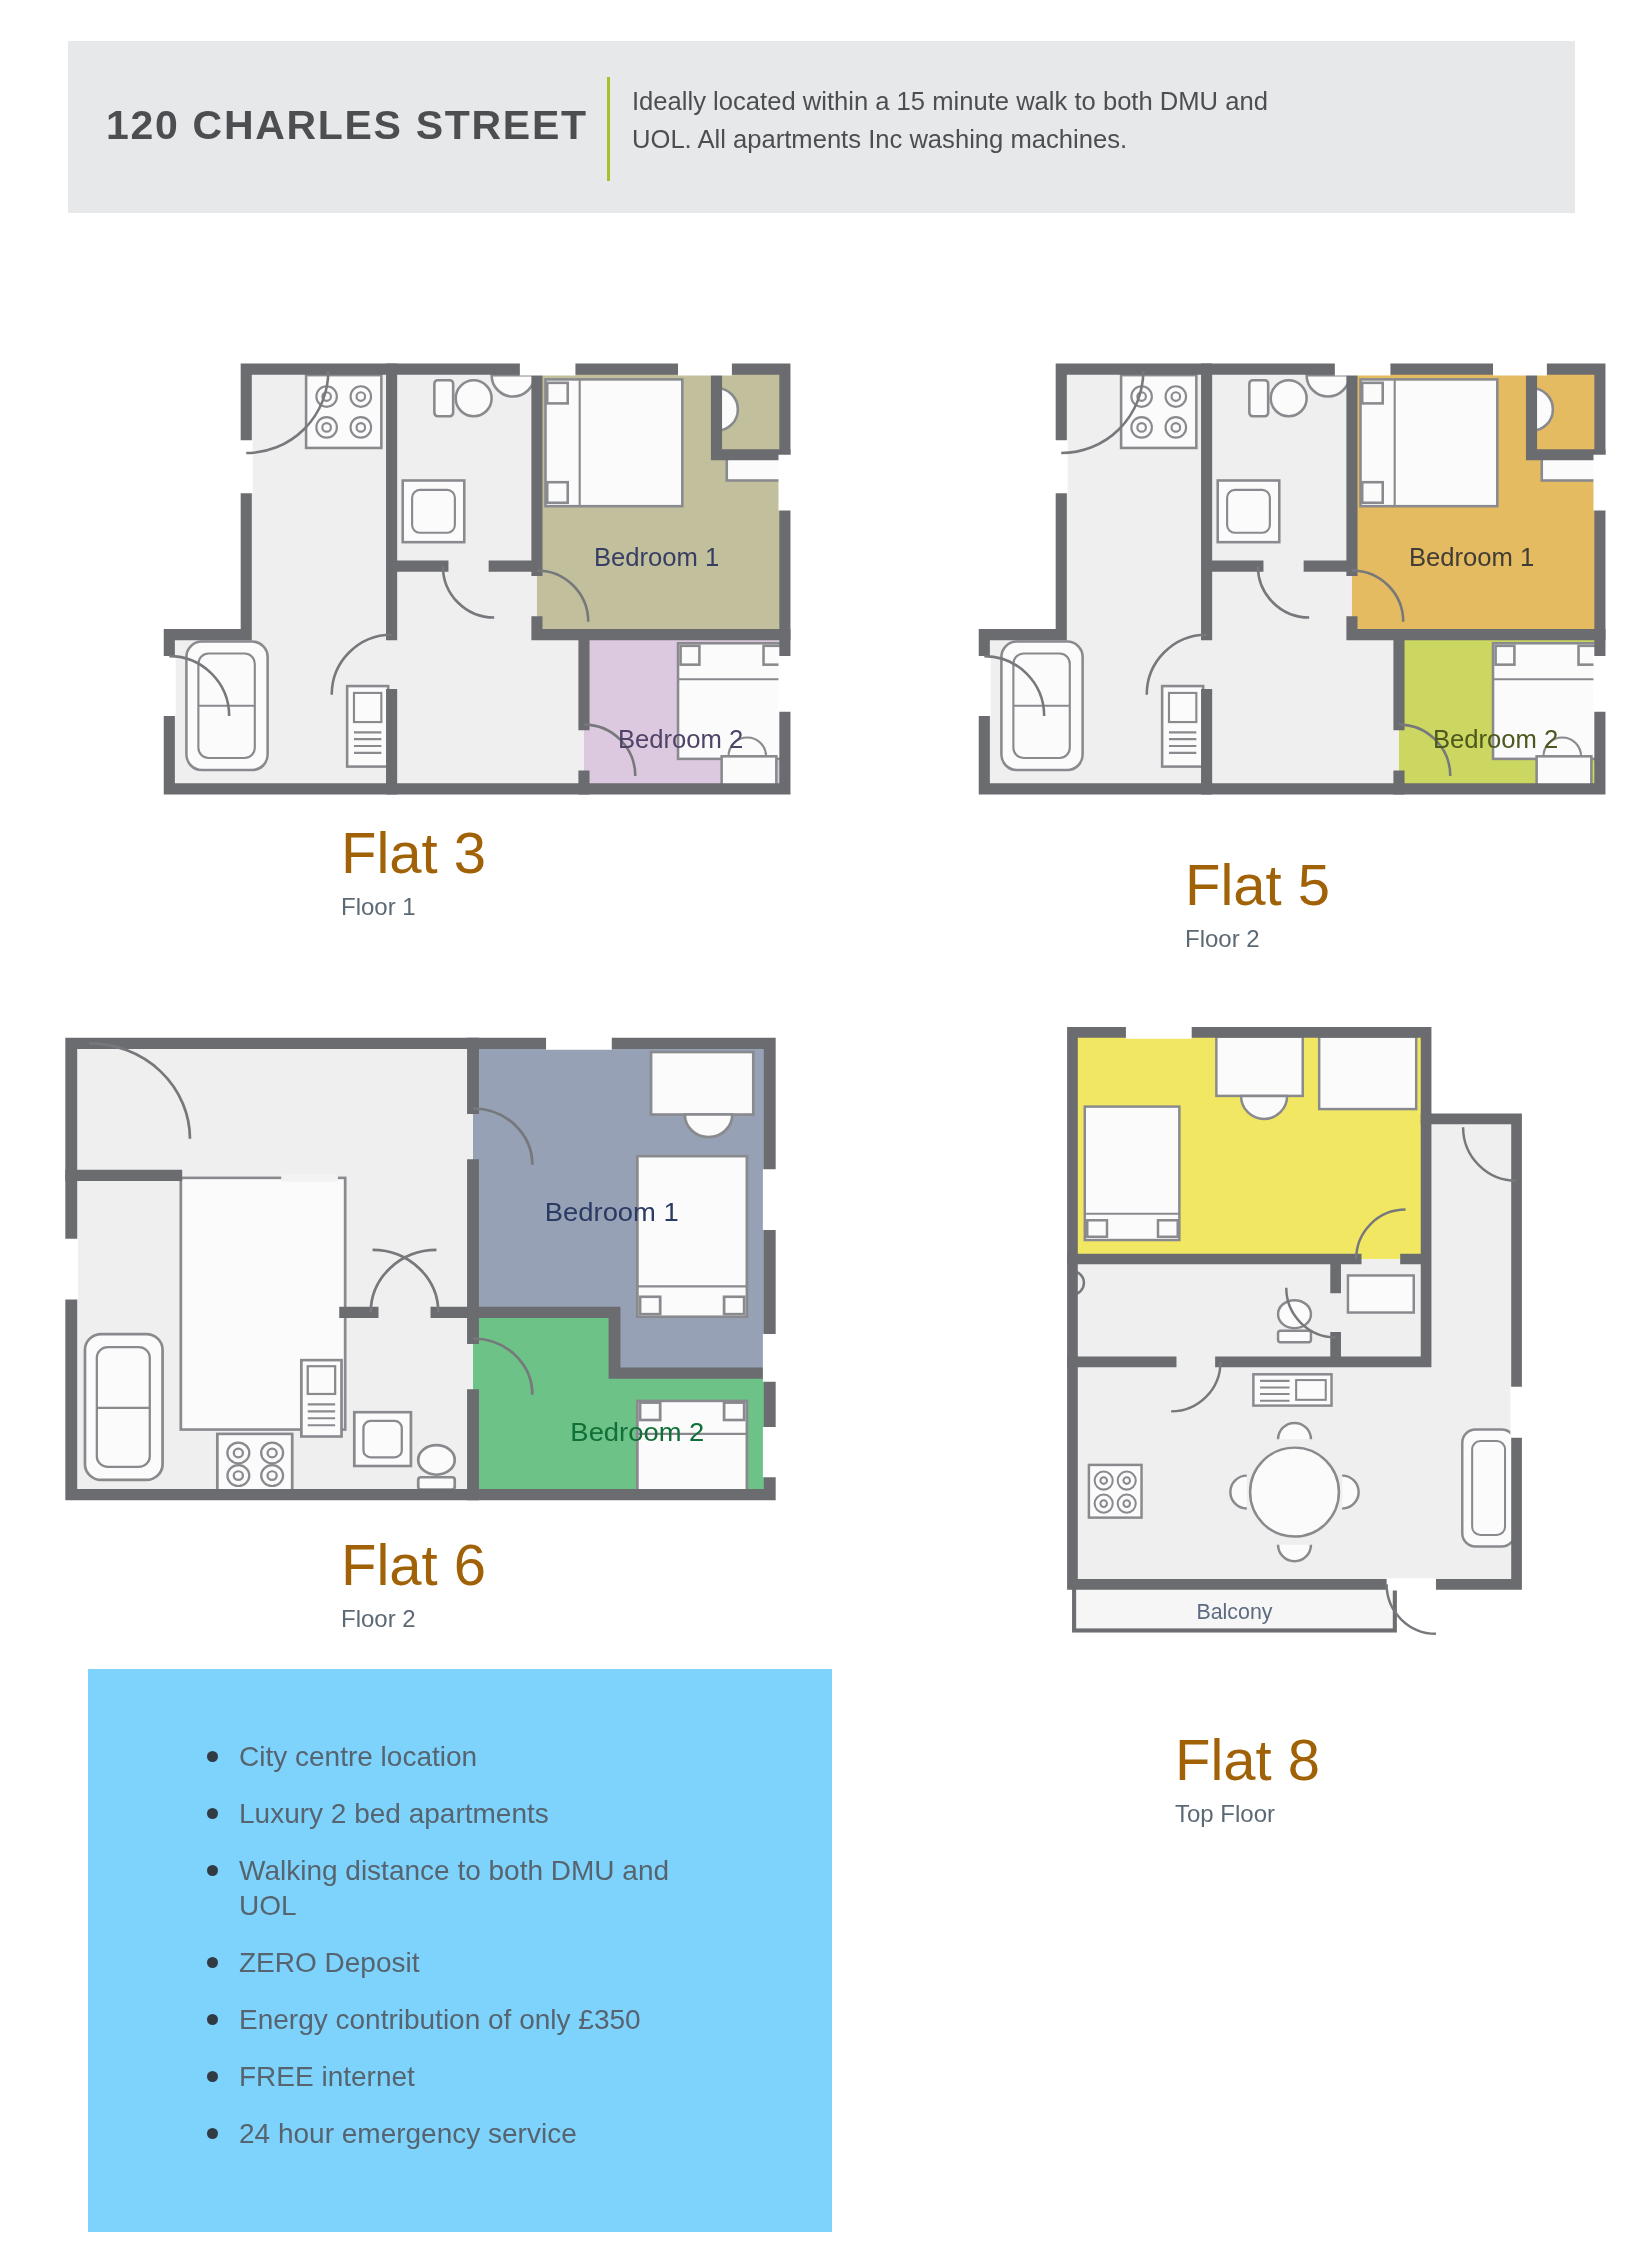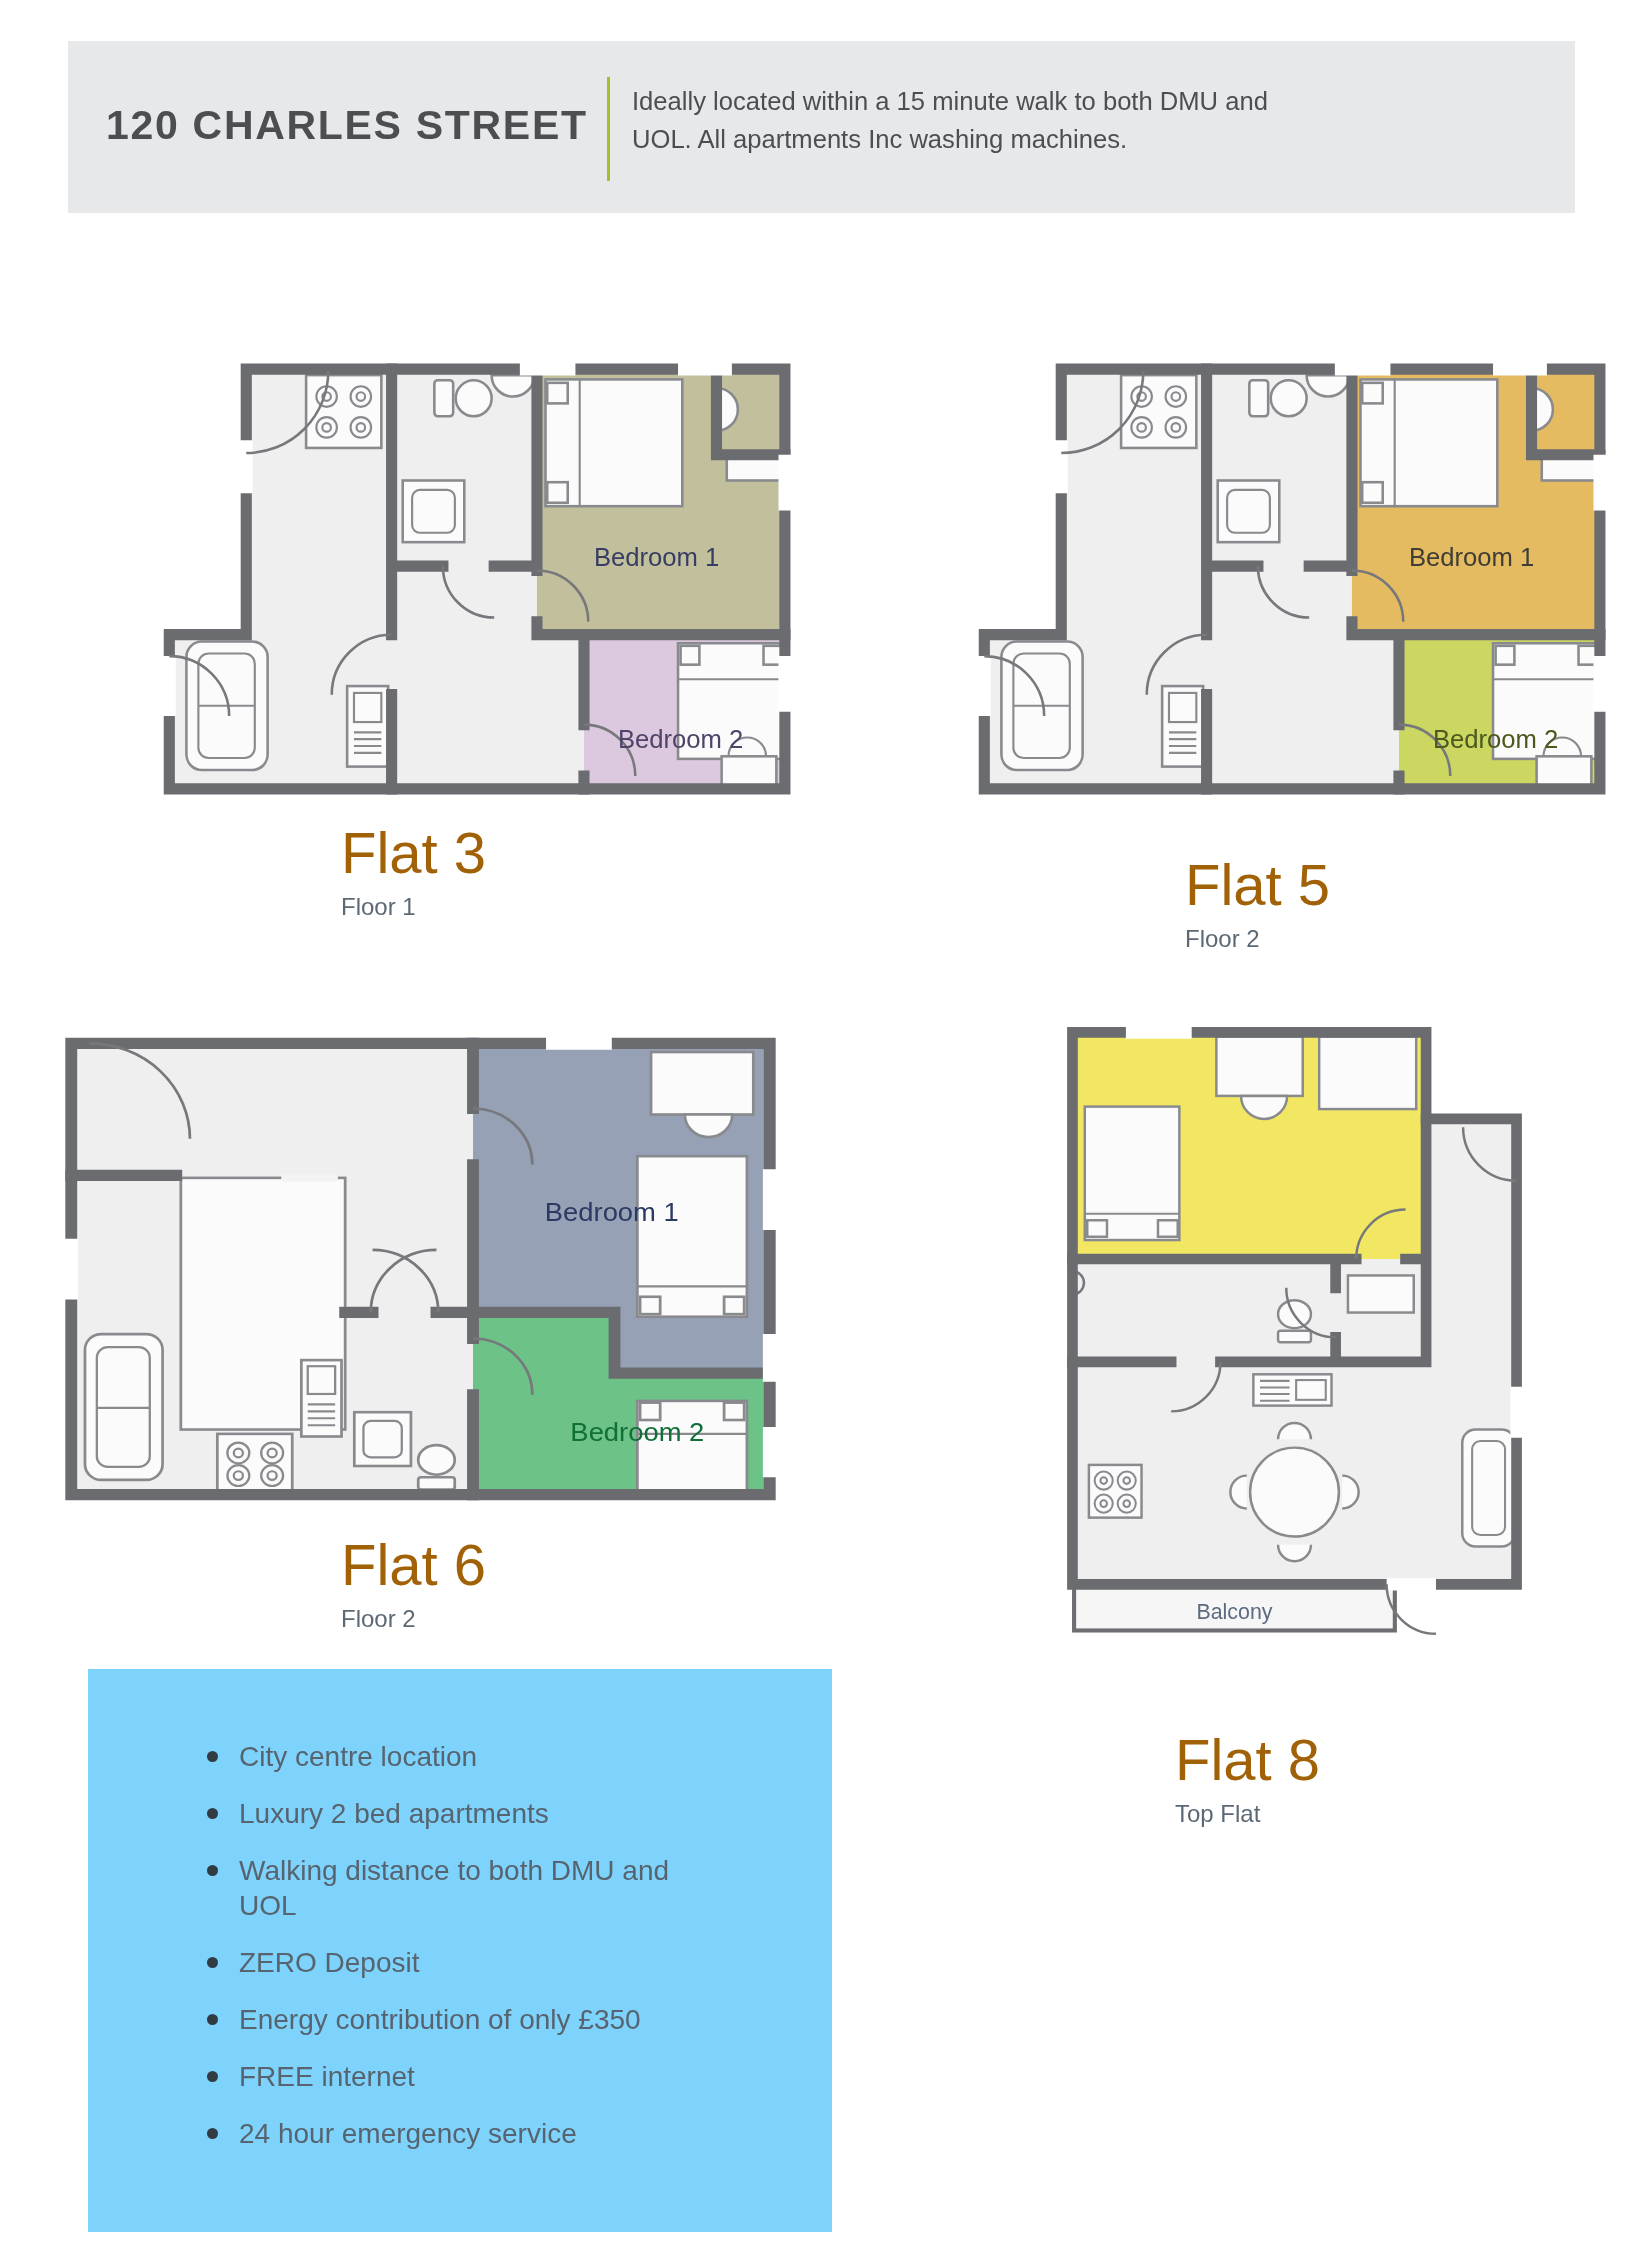--- a/index.html
+++ b/index.html
@@ -296,21 +296,21 @@
   <div class="flat-label" style="left:1185px;top:824px;margin-top:32px;">
     <div class="flat-name">Flat 5</div>
     <div class="flat-floor">Floor 2</div>
   </div>
   <div class="flat-label" style="left:341px;top:1499px;margin-top:37px;">
     <div class="flat-name">Flat 6</div>
     <div class="flat-floor">Floor 2</div>
   </div>
   <div class="flat-label" style="left:1175px;top:1731px;">
     <div class="flat-name">Flat 8</div>
-    <div class="flat-floor">Top Flat</div>
+    <div class="flat-floor">Top Floor</div>
   </div>
 
   <div class="features-panel">
     <ul class="features-list">
       <li>City centre location</li>
       <li>Luxury 2 bed apartments</li>
       <li>Walking distance to both DMU and UOL</li>
       <li>ZERO Deposit</li>
       <li>Energy contribution of only £350</li>
       <li>FREE internet</li>

